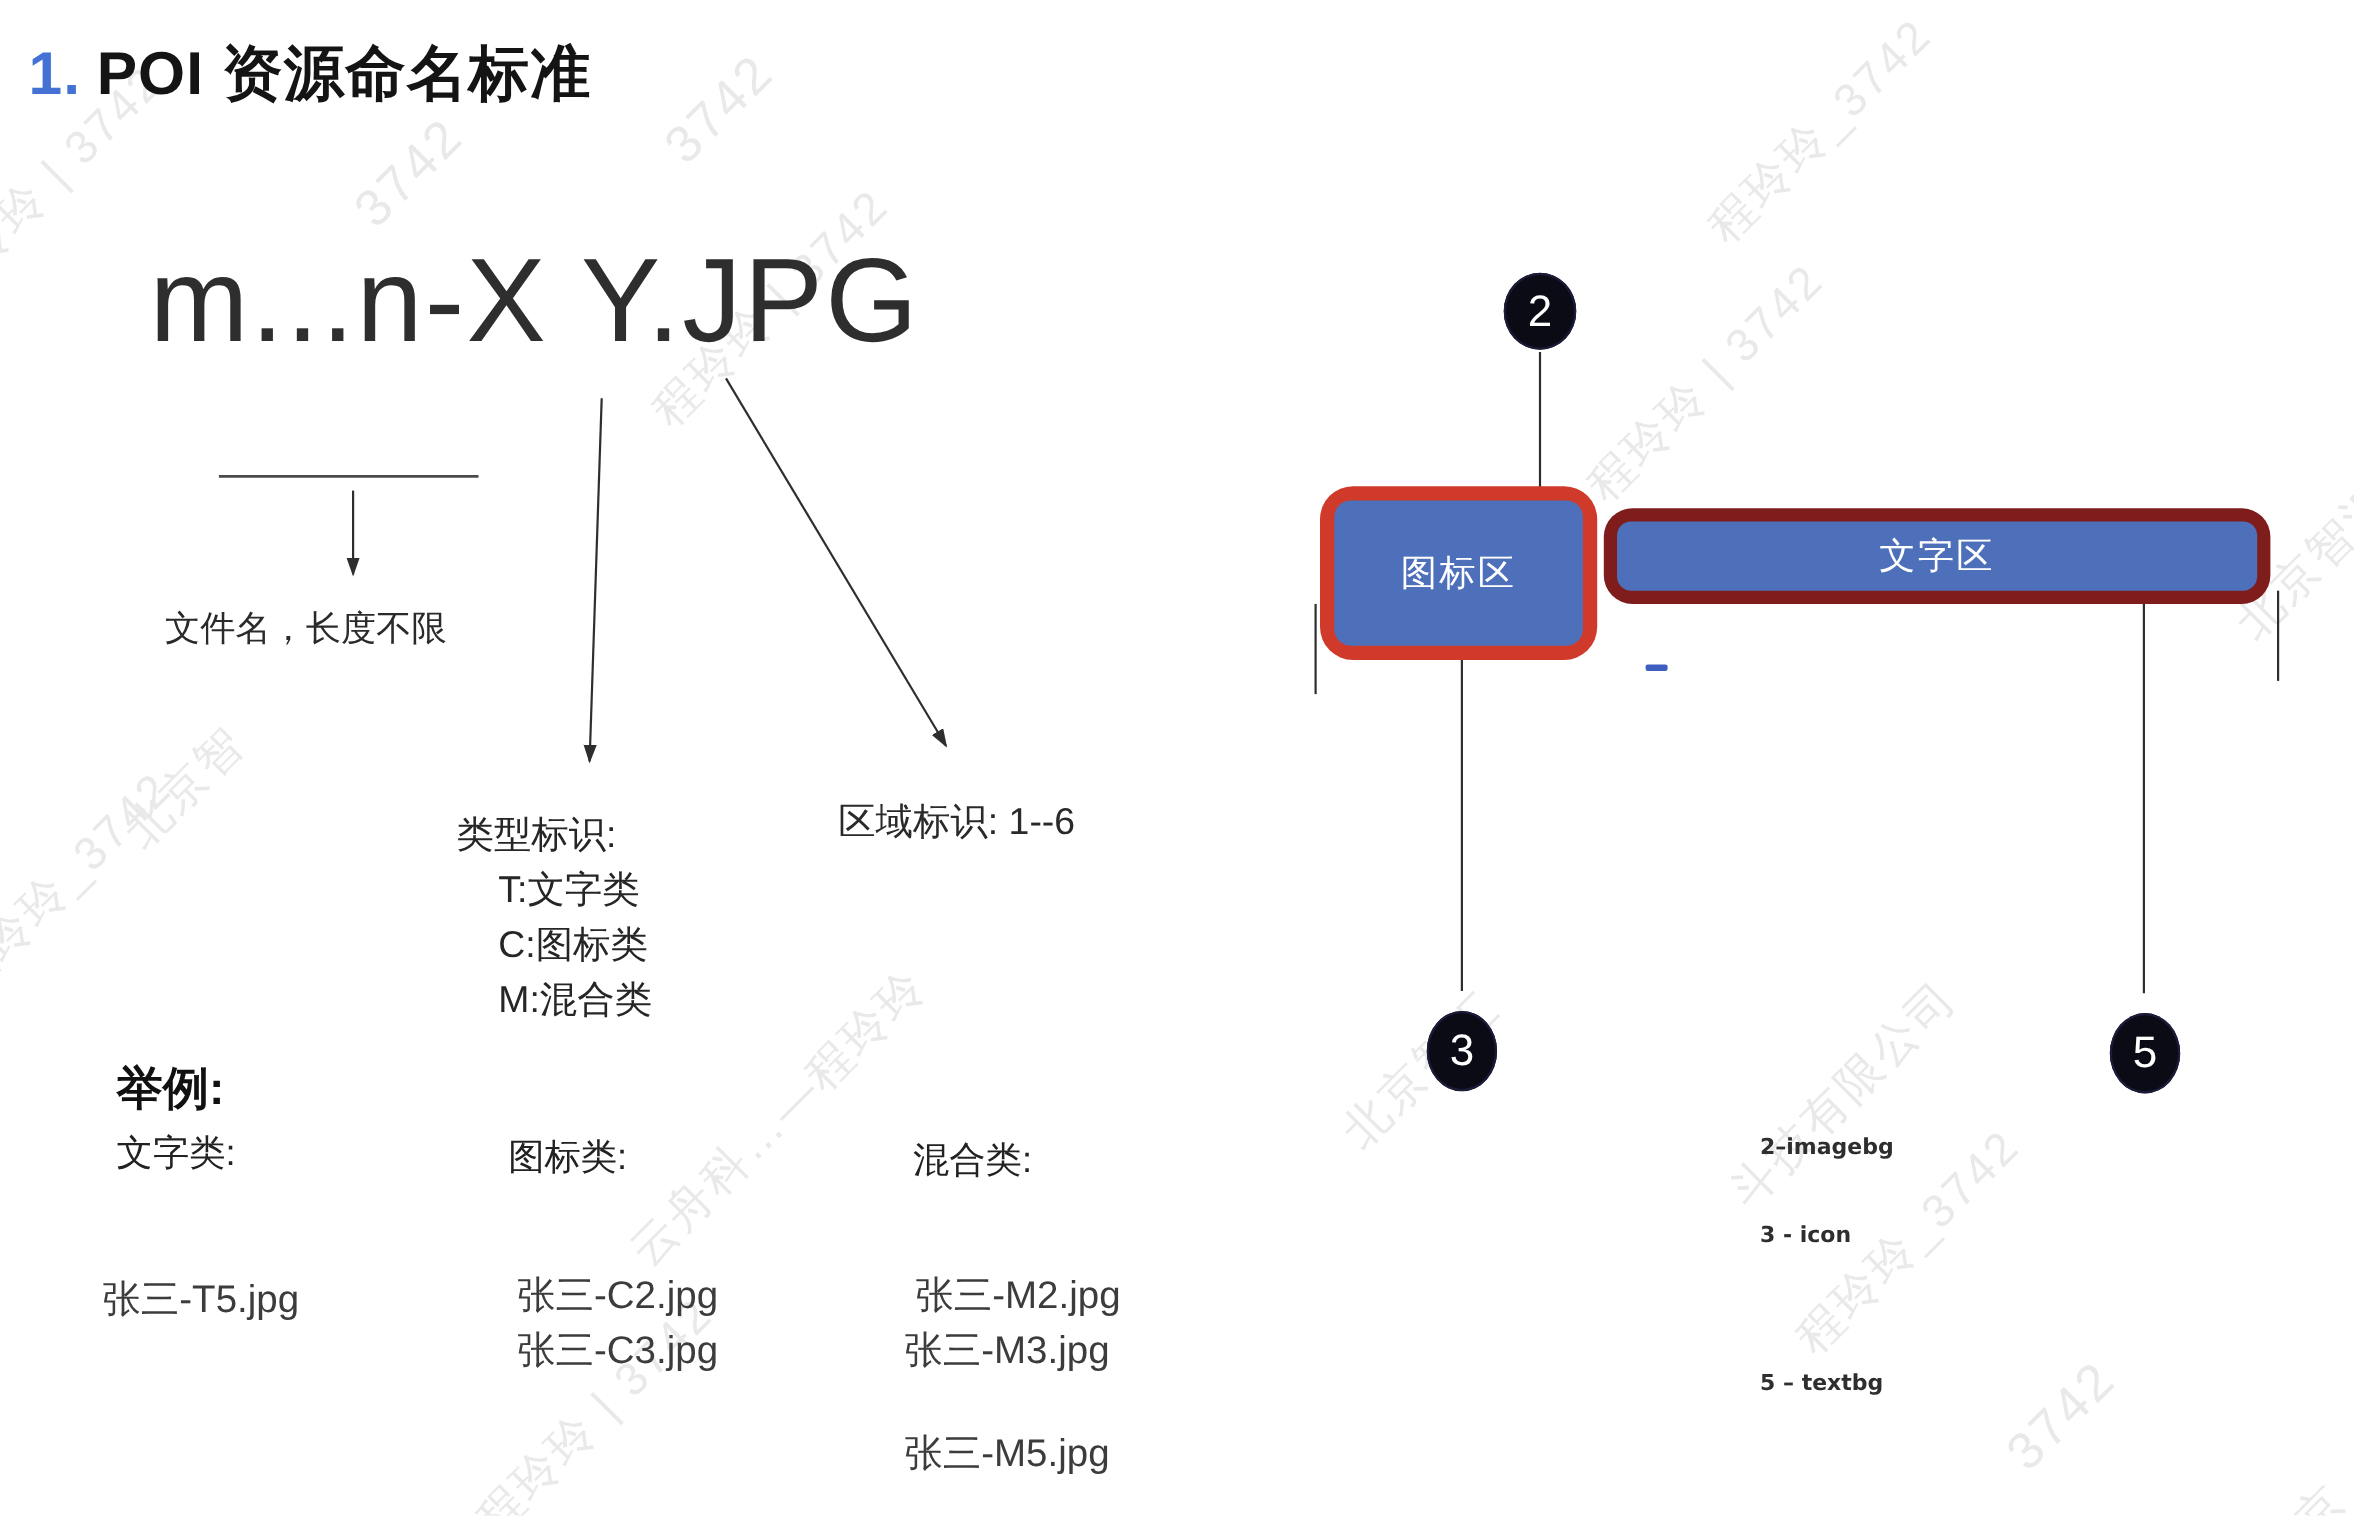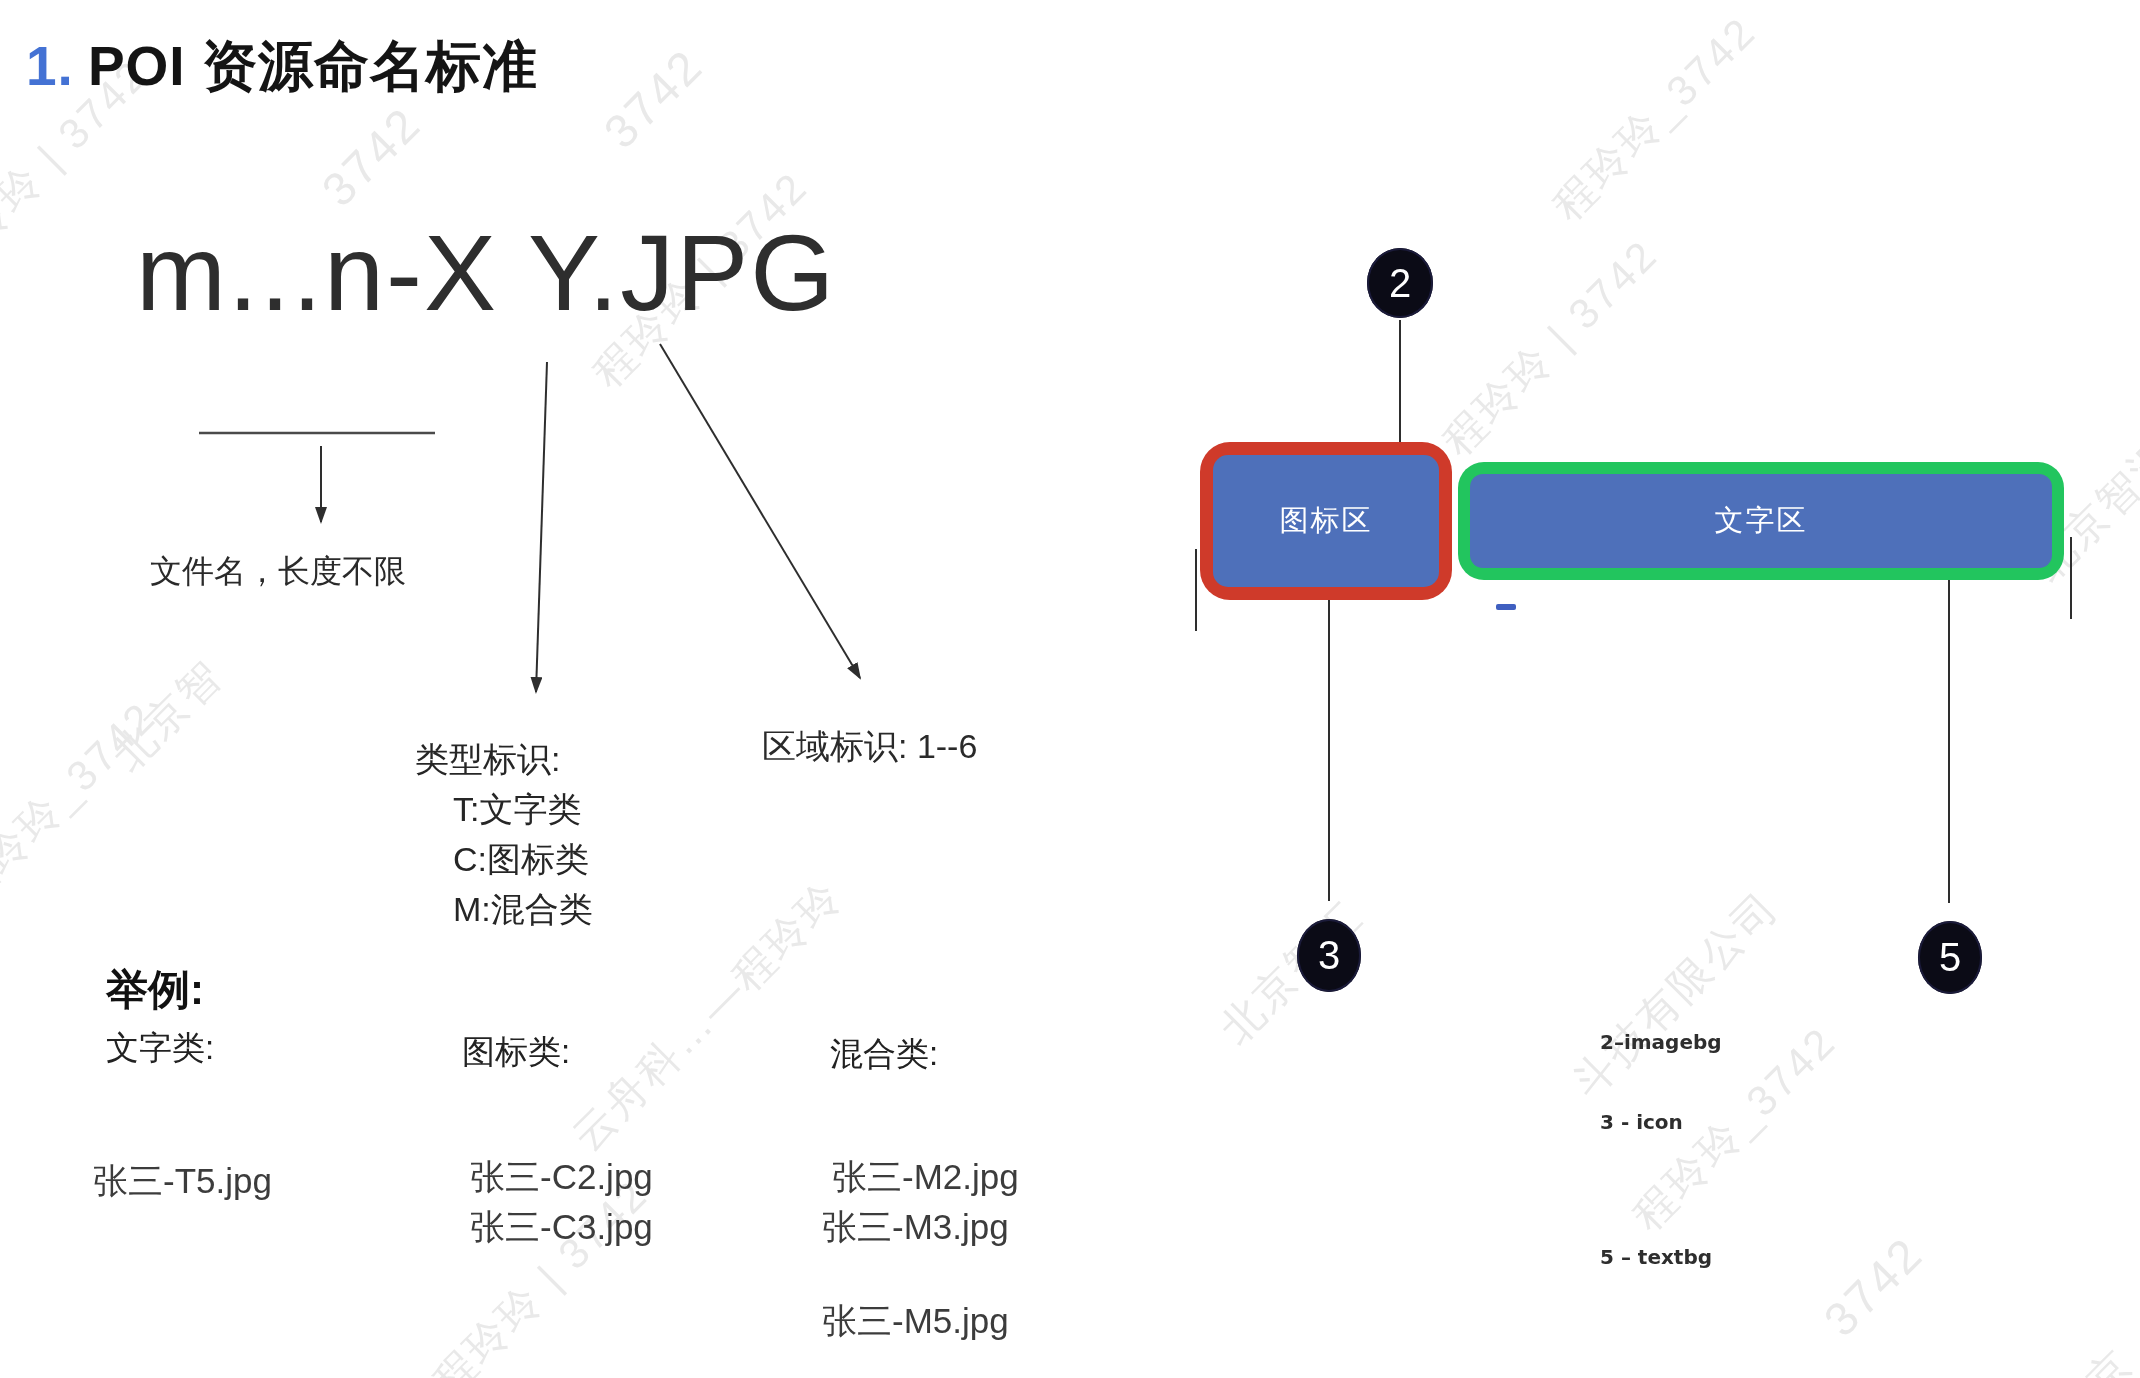--- a/index.html
+++ b/index.html
@@ -28,25 +28,25 @@
   .overlay{position:absolute;left:0;top:0;pointer-events:none;}
   .note{position:absolute;font-size:32px;color:#2a2a2a;}
   .type-block{position:absolute;left:415px;top:715px;font-size:34px;line-height:1.47;color:#262626;margin-top:20px;}
   .type-block .ind{padding-left:38px;}
   .ex-heading{position:absolute;left:106px;top:962px;font-size:42px;font-weight:700;color:#111;}
   .col-label{position:absolute;font-size:33px;color:#222;}
   .file{position:absolute;font-size:35px;color:#3c3c3c;}
   
   .area-box{position:absolute;}
   .red-box{left:1200px;top:442px;width:252px;height:158px;background:#cf3a2a;border-radius:30px;}
-  .green-box{left:1458px;top:462px;width:606px;height:118px;background:#22c55e;border-radius:26px;}
+  .green-box{left:1458px;top:462px;width:606px;height:87px;background:#7f1d1d;border-radius:26px;}
   .inner-blue{
     position:absolute;left:13px;top:13px;right:13px;bottom:13px;background:#4e70ba;
     border-radius:15px;display:flex;align-items:center;justify-content:center;
-    color:#fff;font-size:29px;letter-spacing:2px;
+    color:#fff;font-size:33px;letter-spacing:2px;
   }
   .green-box .inner-blue{left:12px;top:12px;right:12px;bottom:12px;border-radius:13px;}
   .callout{
     position:absolute;background:#0b0b16;border-radius:50%;color:#fff;
     display:flex;align-items:center;justify-content:center;font-size:40px;font-weight:300;
     box-shadow:0 0 0 2px #1b1b3a inset;
   }
   .legend-item{position:absolute;left:1600px;font-size:20px;font-weight:600;color:#2e2e2e;font-family:"DejaVu Sans",sans-serif;margin-top:20px;}
   .blue-dash{position:absolute;left:1496px;top:604px;width:20px;height:6px;background:#3f5fc0;border-radius:2px;}
 </style>

